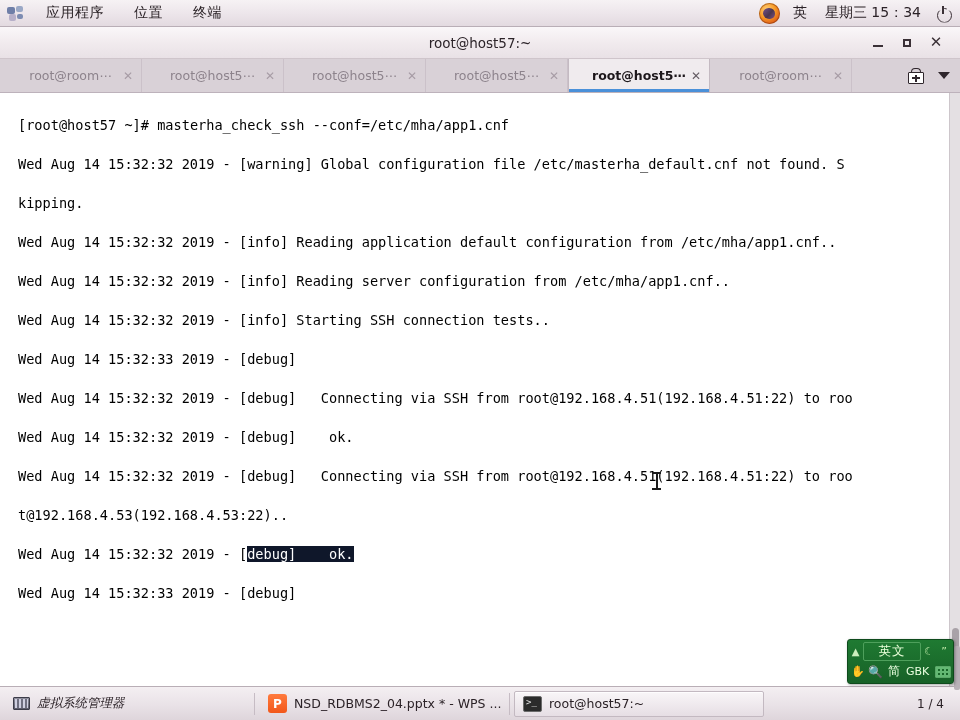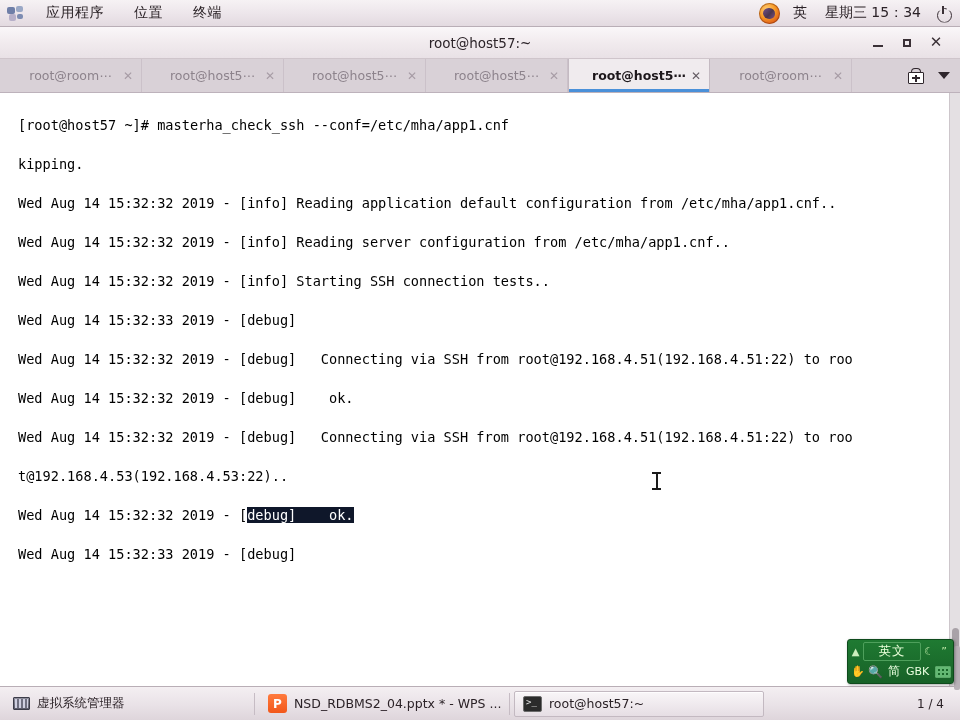--- a/index.html
+++ b/index.html
@@ -197,21 +197,21 @@
     position: absolute; left: 0; bottom: 0; width: 960px; height: 34px;
     background: linear-gradient(to bottom,#f4eff2 0%, #e9e2e7 55%, #ded5db 100%);
     border-top: 1px solid #b9aeb6;
     display: flex; align-items: center; padding: 0 4px; gap: 4px;
   }
   .task-btn {
     display: flex; align-items: center; gap: 7px; height: 26px;
     padding: 0 8px; font-size: 12.5px; color: #2b2227;
     border: 1px solid transparent; white-space: nowrap; overflow: hidden;
   }
-  .task-btn.w1 { width: 246px; }
+  .task-btn.w1 { width: 246px; font-style: italic; }
   .task-btn.w2 { width: 246px; }
   .task-btn.w3 { width: 250px; }
   .task-btn.raised {
     background: linear-gradient(to bottom,#f9f6f8,#e6dee4);
     border: 1px solid #c3b9c1; border-radius: 2px;
     box-shadow: inset 0 1px 0 rgba(255,255,255,.8);
   }
   .icon-vm {
     width: 17px; height: 13px; flex: 0 0 auto; position: relative;
     background: linear-gradient(to bottom,#8f8f9c,#5c5c6b);
@@ -319,20 +319,21 @@
           <span class="plus-v"></span>
             <span class="plus-h"></span>
         </span>
         <span class="caret-icon"></span>
       </div>
     </div>
 
     <div id="term-body">
       <div id="term-text">
 <div class="line"><span>[root@host57 ~]# </span><span>masterha_check_ssh --conf=/etc/mha/app1.cnf</span></div>
+<div class="line">Wed Aug 14 15:32:32 2019 - [warning] Global configuration file /etc/masterha_default.cnf not found. S</div>
 <div class="line">kipping.</div>
 <div class="line">Wed Aug 14 15:32:32 2019 - [info] Reading application default configuration from /etc/mha/app1.cnf..</div>
 <div class="line">Wed Aug 14 15:32:32 2019 - [info] Reading server configuration from /etc/mha/app1.cnf..</div>
 <div class="line">Wed Aug 14 15:32:32 2019 - [info] Starting SSH connection tests..</div>
 <div class="line">Wed Aug 14 15:32:33 2019 - [debug] </div>
 <div class="line">Wed Aug 14 15:32:32 2019 - [debug]   Connecting via SSH from root@192.168.4.51(192.168.4.51:22) to roo</div>
 <div class="line">Wed Aug 14 15:32:32 2019 - [debug]    ok.</div>
 <div class="line">Wed Aug 14 15:32:32 2019 - [debug]   Connecting via SSH from root@192.168.4.51(192.168.4.51:22) to roo</div>
 <div class="line">t@192.168.4.53(192.168.4.53:22)..</div>
 <div class="line"><span>Wed Aug 14 15:32:32 2019 - [</span><span class="sel">debug]    ok.</span></div>

